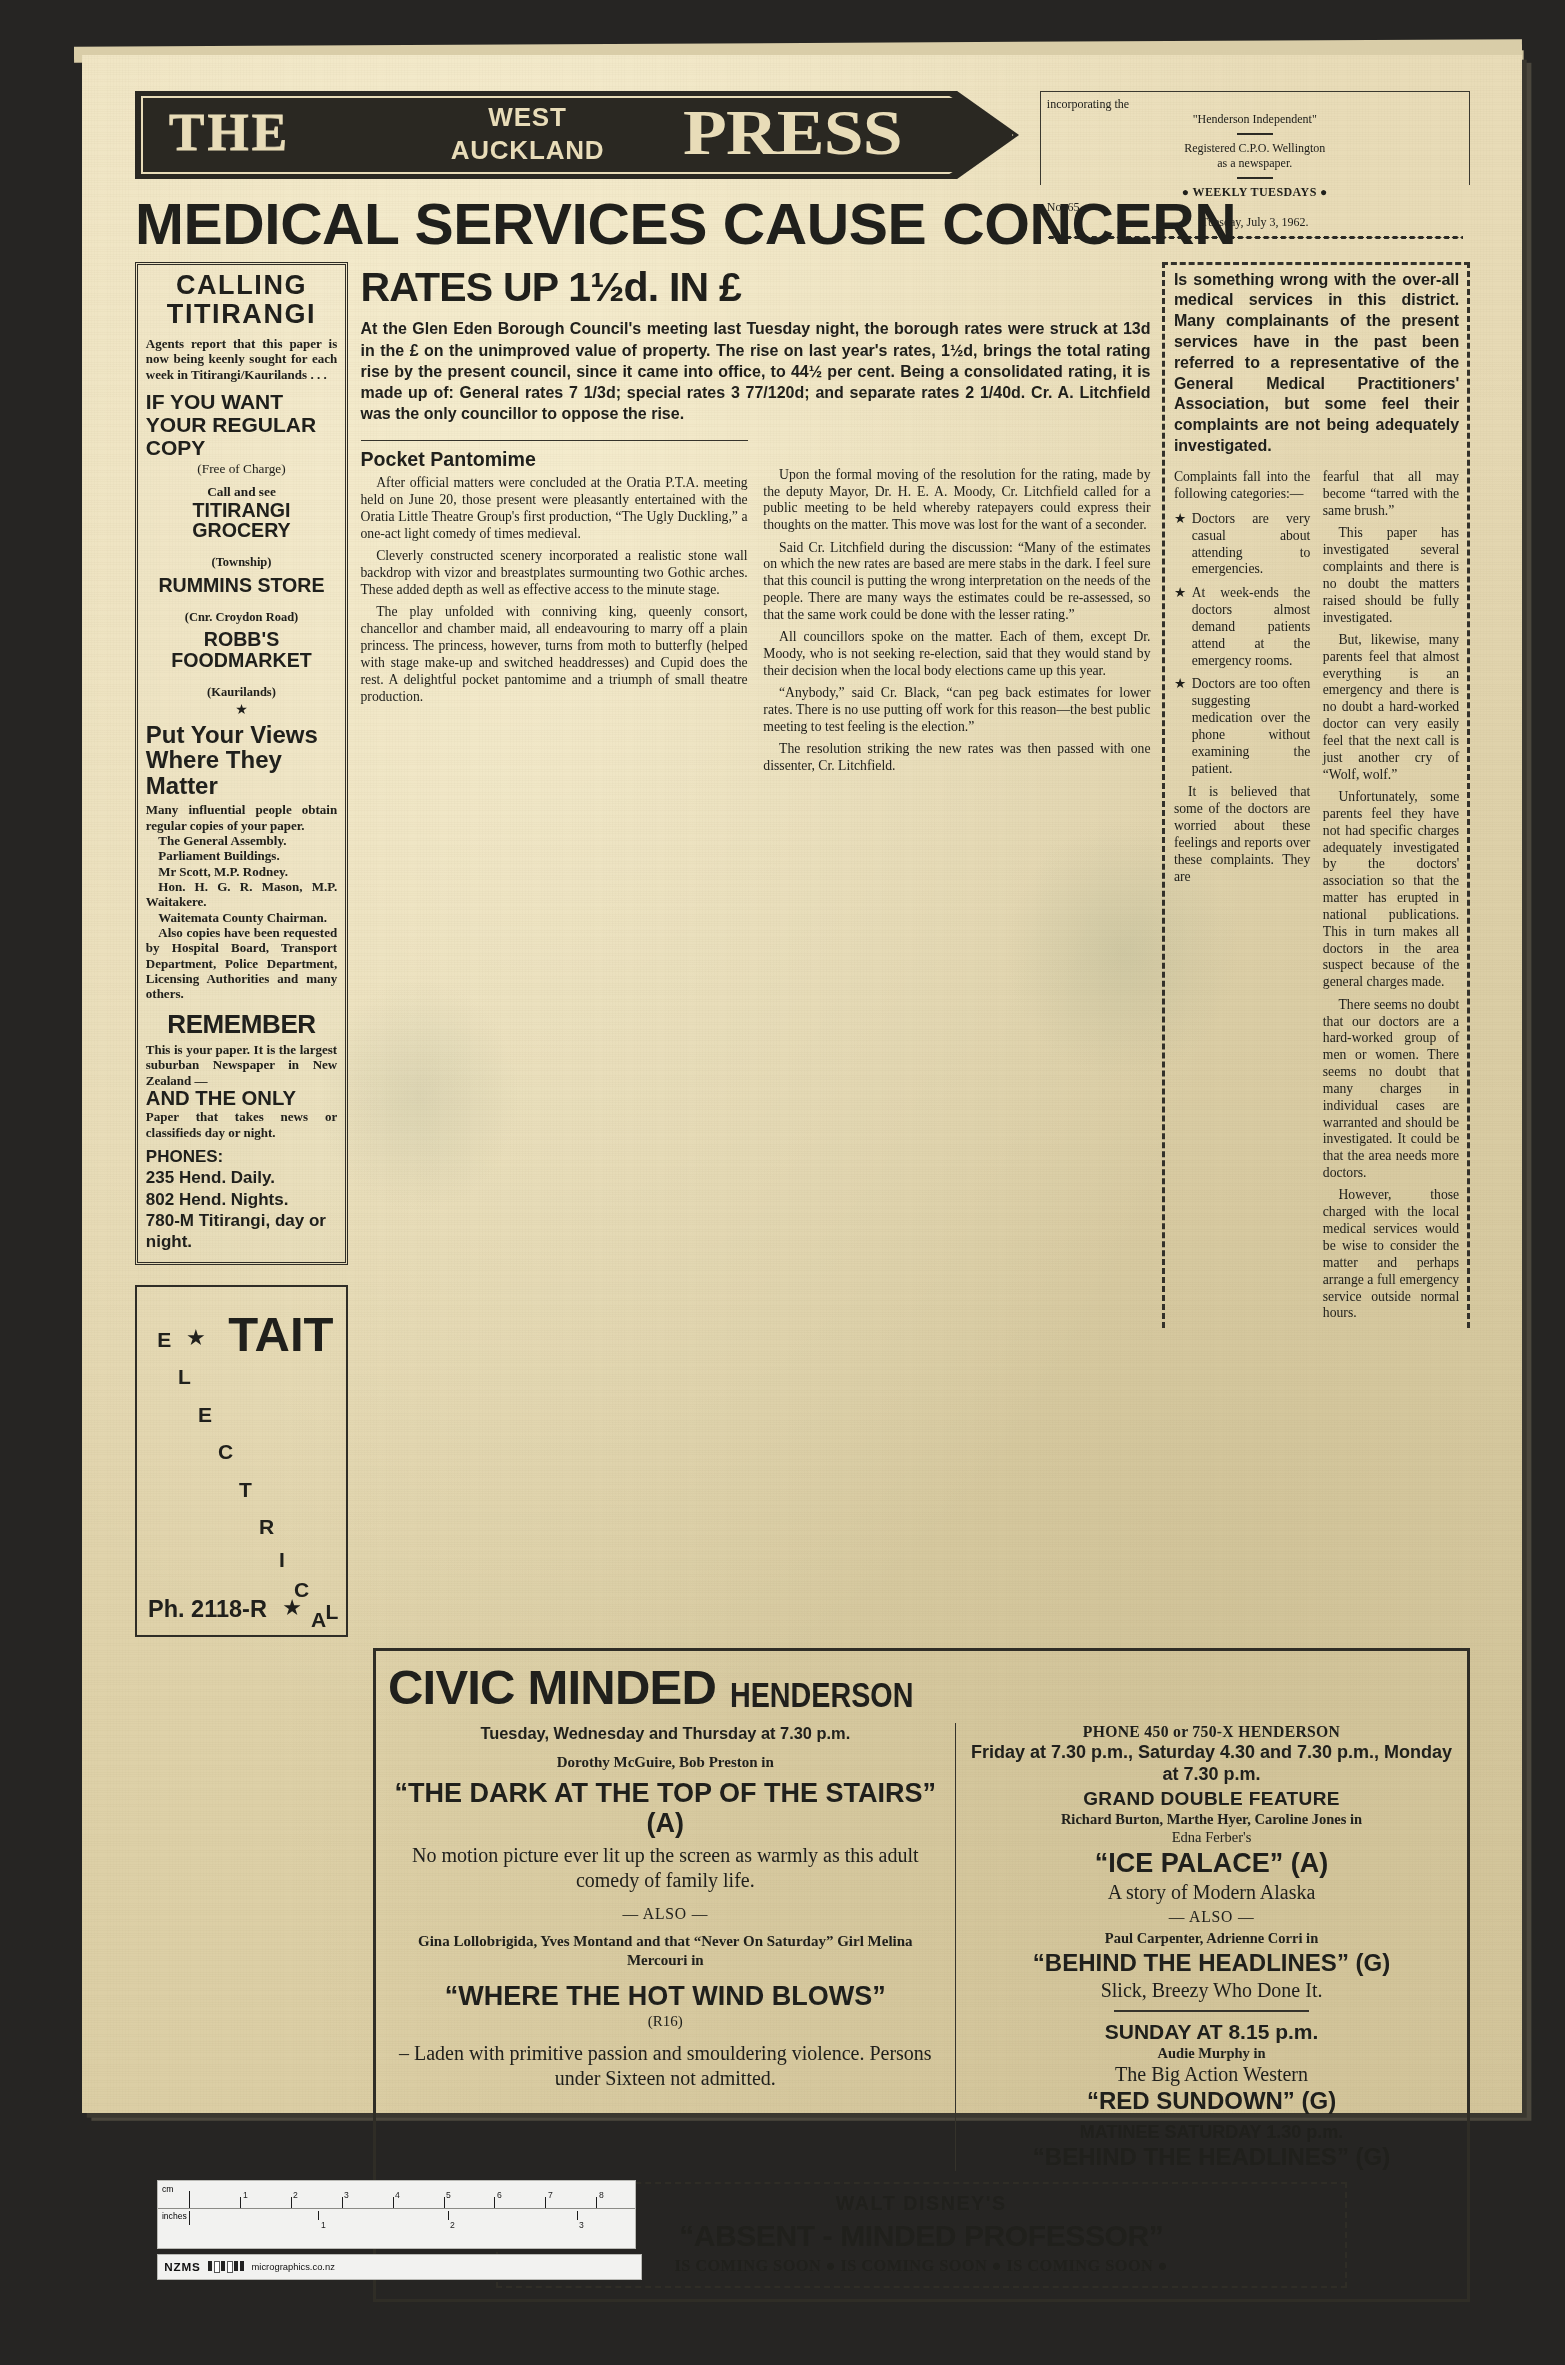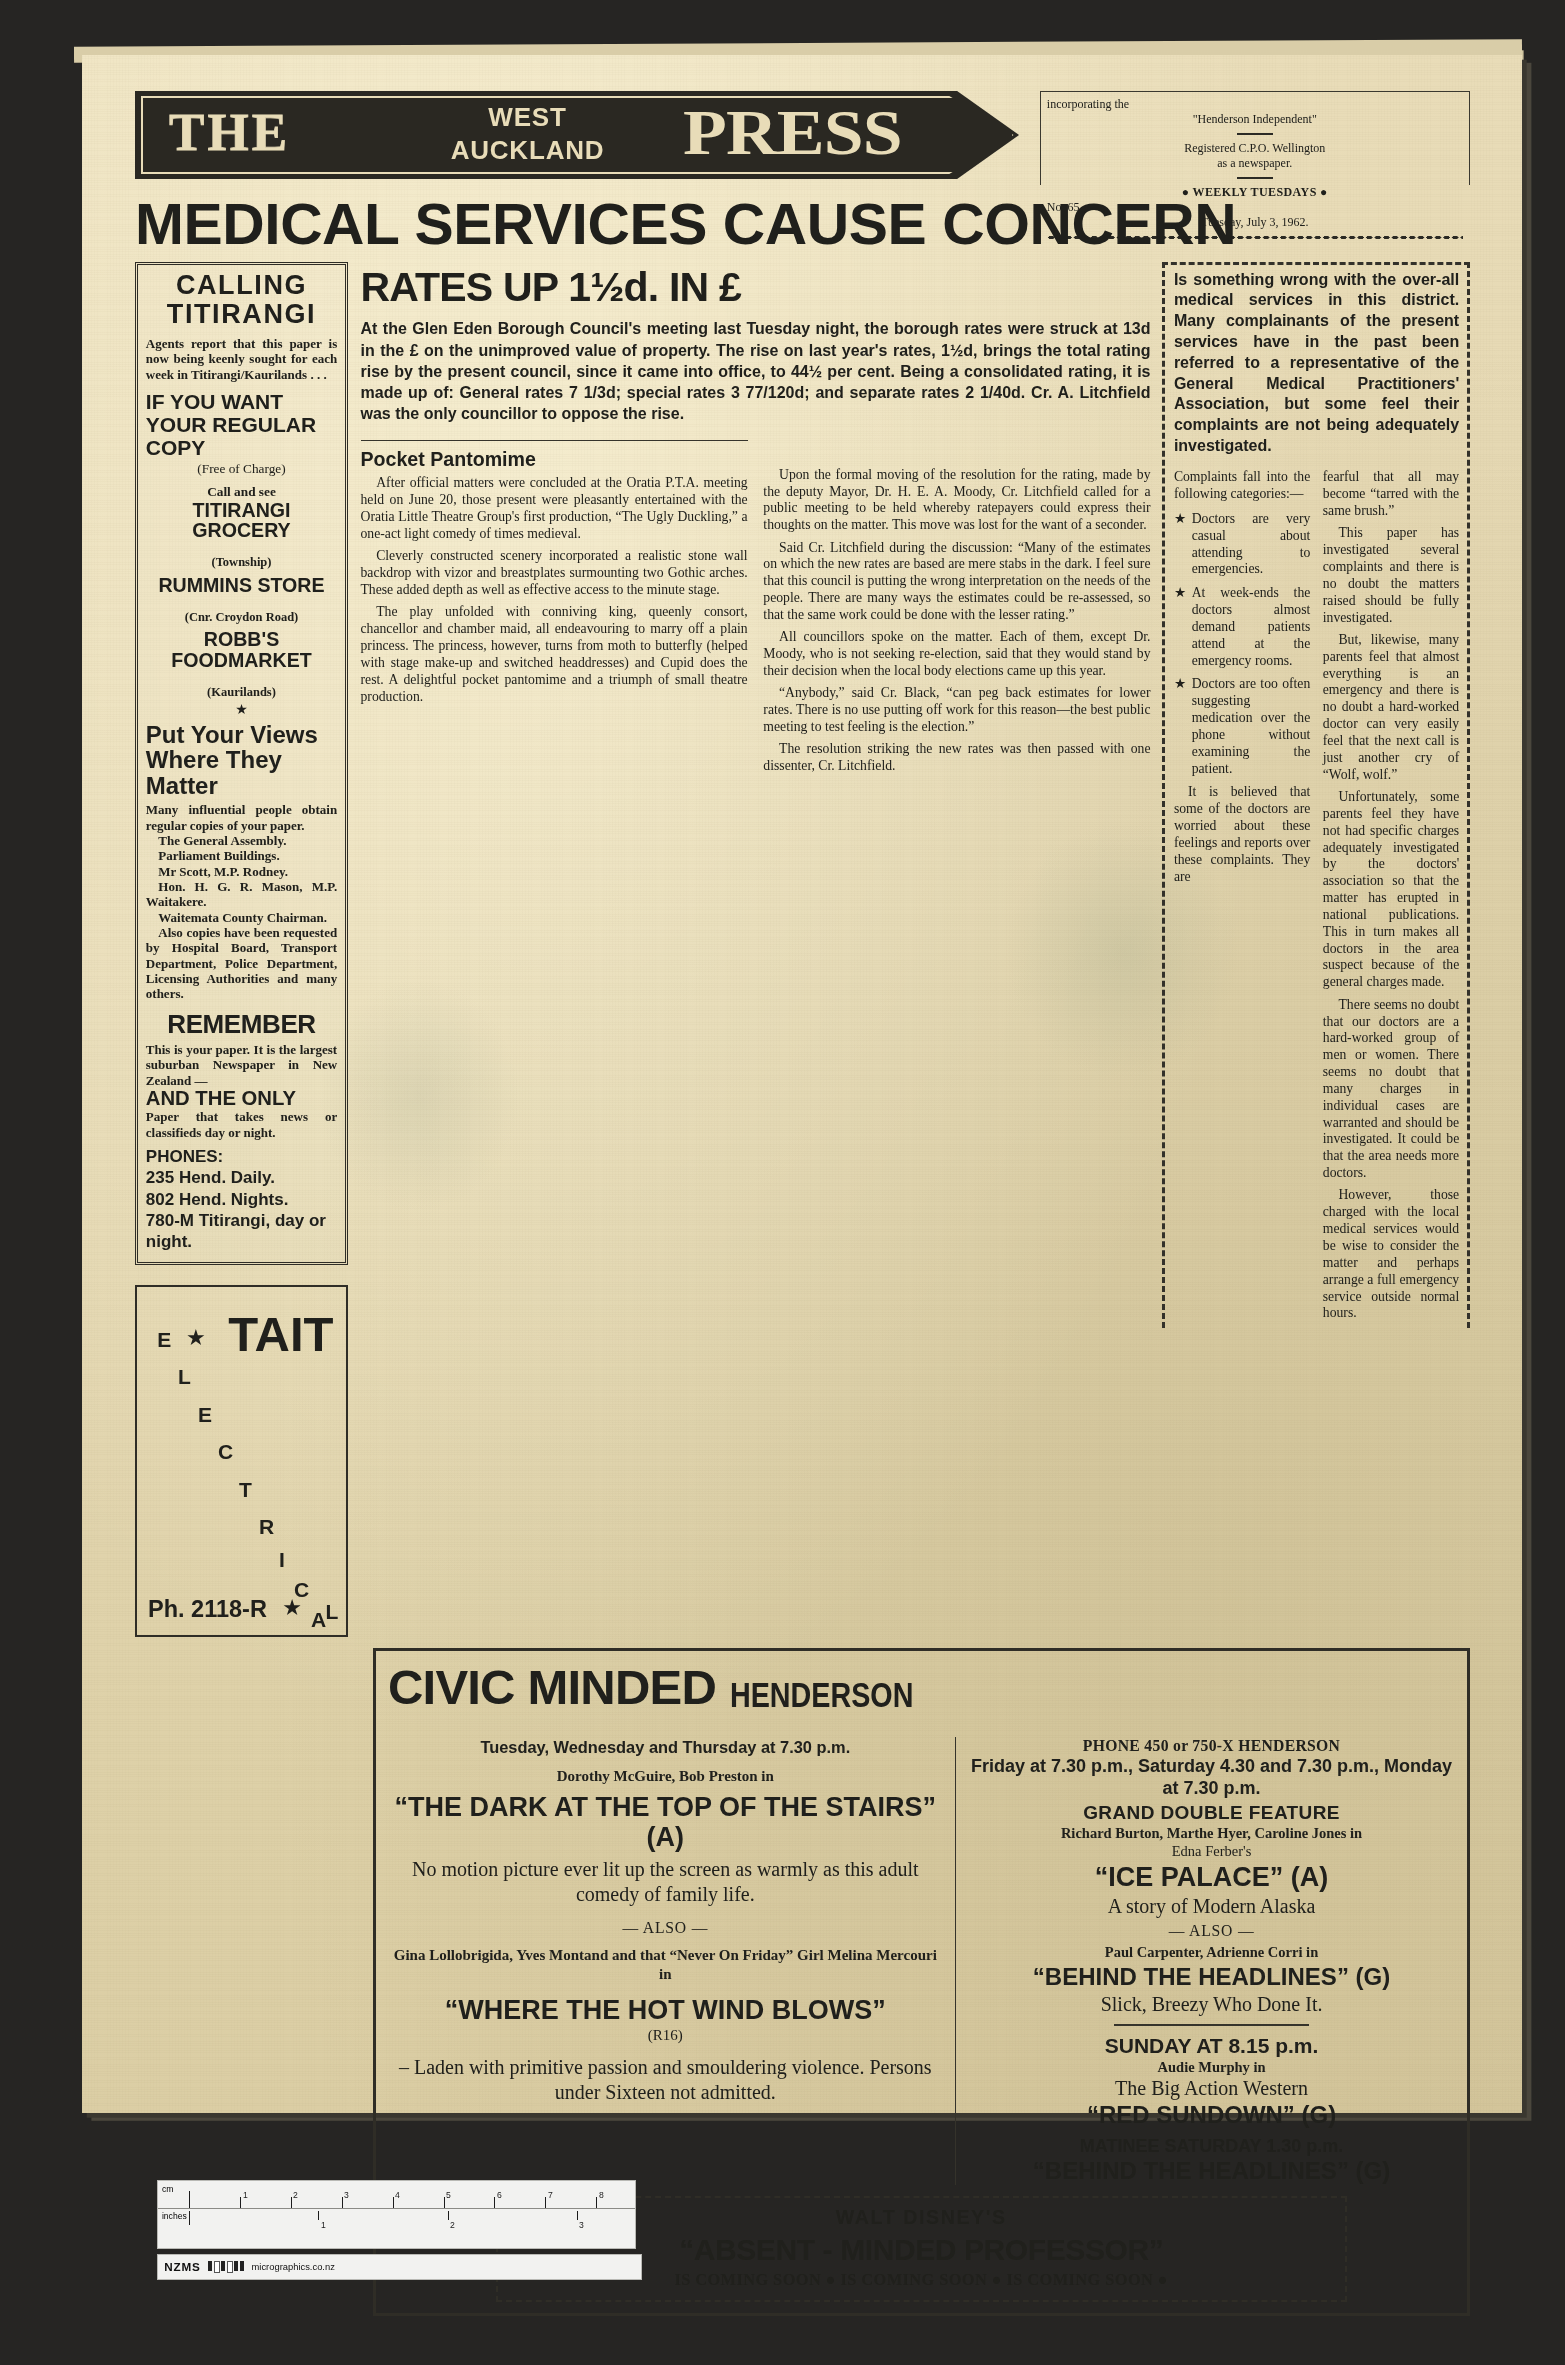--- a/index.html
+++ b/index.html
@@ -123,21 +123,21 @@
   .bullet{display:flex;gap:5.5px;margin:0 0 7px;}
   .bullet .bchar{flex:0 0 auto;line-height:1.23;}
   .bullet .btxt{flex:1;text-align:justify;}
 
   
   .civicbox{border:3.9px solid #2f2d26;margin-top:11px;padding:7.8px 12.5px 11px;position:relative;}
   .civictop{display:flex;align-items:flex-end;gap:14px;border-bottom:0;}
   .civic{font-family:"Liberation Sans",sans-serif;font-weight:700;font-size:49px;letter-spacing:-0.8px;}
   .hend{font-family:"Liberation Sans",sans-serif;font-weight:700;font-size:35px;
     transform:scaleX(.82);transform-origin:left bottom;letter-spacing:0;}
-  .civiccols{display:flex;margin-top:22px;}
+  .civiccols{display:flex;margin-top:8px;}
   .civicL{flex:0 0 52%;padding-right:12.5px;border-right:1.6px solid #35332b;text-align:center;}
   .civicR{flex:1;padding-left:12.5px;text-align:center;}
   .sessbold{font-family:"Liberation Sans",sans-serif;font-weight:700;font-size:16.4px;line-height:1.25;}
   .cast{font-family:"Liberation Serif",serif;font-weight:700;font-size:15px;line-height:1.25;margin-top:9.4px;}
   .filmtitle{font-family:"Liberation Sans",sans-serif;font-weight:700;font-size:27px;line-height:1.1;margin:7.8px 0 4.7px;}
   .blurb{font-family:"Liberation Serif",serif;font-size:20px;line-height:1.22;}
   .alsoline{font-family:"Liberation Serif",serif;font-size:15.7px;margin:12.5px 0 9.4px;letter-spacing:0.8px;}
   .phoneline{font-family:"Liberation Serif",serif;font-weight:700;font-size:15.7px;letter-spacing:0.3px;}
   .gdf{font-family:"Liberation Sans",sans-serif;font-weight:700;font-size:19px;letter-spacing:0.4px;margin-top:1.6px;}
   .smallcast{font-family:"Liberation Serif",serif;font-weight:700;font-size:14.5px;line-height:1.25;}
@@ -335,21 +335,21 @@
             </div>
 
             <div class="civiccols">
 
               <div class="civicL">
                 <div class="sessbold">Tuesday, Wednesday and Thursday at 7.30 p.m.</div>
                 <div class="cast">Dorothy McGuire, Bob Preston in</div>
                 <div class="filmtitle">“THE DARK AT THE TOP OF THE STAIRS” (A)</div>
                 <div class="blurb">No motion picture ever lit up the screen as warmly as this adult comedy of family life.</div>
                 <div class="alsoline">— ALSO —</div>
-                <div class="cast" style="margin-top:0">Gina Lollobrigida, Yves Montand and that “Never On Friday” Girl Melina Mercouri in</div>
+                <div class="cast" style="margin-top:0">Gina Lollobrigida, Yves Montand and that “Never On Saturday” Girl Melina Mercouri in</div>
                 <div class="filmtitle" style="margin-top:12.5px;margin-bottom:0">“WHERE THE HOT WIND BLOWS”</div>
                 <div class="blurb" style="font-size:15px">(R16)</div>
                 <div class="blurb" style="margin-top:11px">– Laden with primitive passion and smouldering violence. Persons under Sixteen not admitted.</div>
               </div>
 
               <div class="civicR">
                 <div class="phoneline">PHONE 450 or 750-X HENDERSON</div>
                 <div class="sessbold" style="font-size:18px">Friday at 7.30 p.m., Saturday 4.30 and 7.30 p.m., Monday at 7.30 p.m.</div>
                 <div class="gdf">GRAND DOUBLE FEATURE</div>
                 <div class="smallcast">Richard Burton, Marthe Hyer, Caroline Jones in</div>

